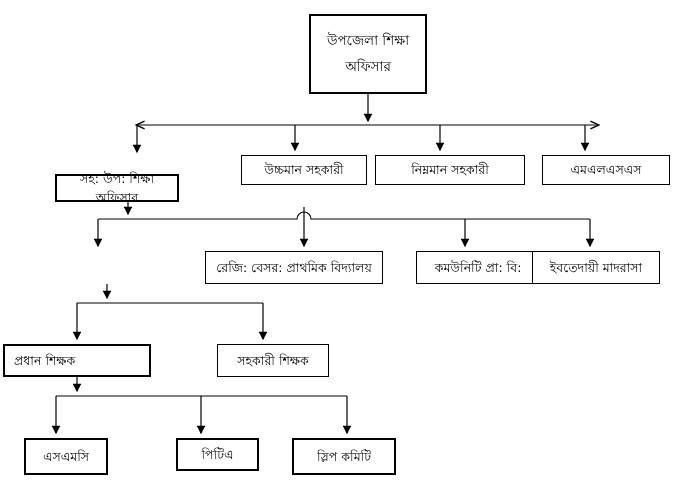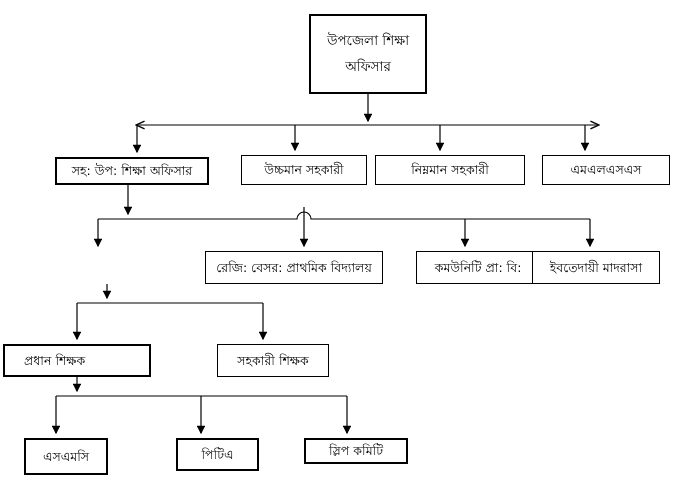--- a/index.html
+++ b/index.html
@@ -28,21 +28,21 @@
     text-align: center;
     font-size: 12.5px;
     line-height: 1.55;
     padding: 0 4px;
   }
   .node.thick { border-width: 2px; }
   .node.root  { font-size: 13.5px; line-height: 1.9; }
   .node.left-align {
     justify-content: flex-start;
     text-align: left;
-    padding-left: 19px;
+    padding-left: 9px;
   }
 </style>
 </head>
 <body>
 
 <div id="canvas">
 
   <svg id="connectors" width="681" height="490" viewBox="0 0 681 490" xmlns="http://www.w3.org/2000/svg">
     <defs>
       <marker id="arr" viewBox="0 0 10 10" refX="8.5" refY="5" markerWidth="8" markerHeight="7" orient="auto-start-reverse">
@@ -76,29 +76,29 @@
       <line x1="77" y1="377" x2="77" y2="391" marker-end="url(#arr)"></line>
       <line x1="56" y1="396" x2="347" y2="396"></line>
       <line x1="56" y1="396" x2="56" y2="433" marker-end="url(#arr)"></line>
       <line x1="201" y1="396" x2="201" y2="433" marker-end="url(#arr)"></line>
       <line x1="347" y1="396" x2="347" y2="433" marker-end="url(#arr)"></line>
     </g>
   </svg>
 
   <div class="node root thick" style="left:309px; top:14px; width:118px; height:80px">উপজেলা শিক্ষা অফিসার</div>
 
-  <div class="node thick" style="left:55px; top:157px; width:154px; height:28px">সহ: উপ: শিক্ষা অফিসার</div>
+  <div class="node thick" style="left:55px; top:174px; width:124px; height:28px">সহ: উপ: শিক্ষা অফিসার</div>
   <div class="node" style="left:241px; top:155px; width:126px; height:30px">উচ্চমান সহকারী</div>
   <div class="node" style="left:375px; top:155px; width:150px; height:30px">নিম্নমান সহকারী</div>
   <div class="node" style="left:542px; top:155px; width:128px; height:30px">এমএলএসএস</div>
 
   <div class="node" style="left:205px; top:251px; width:178px; height:33px">রেজি: বেসর: প্রাথমিক বিদ্যালয়</div>
   <div class="node" style="left:416px; top:251px; width:124px; height:33px">কমউনিটি প্রা: বি:</div>
   <div class="node" style="left:532px; top:251px; width:128px; height:33px">ইবতেদায়ী মাদরাসা</div>
 
   <div class="node thick left-align" style="left:3px; top:344px; width:148px; height:33px">প্রধান শিক্ষক</div>
   <div class="node" style="left:217px; top:344px; width:112px; height:33px">সহকারী শিক্ষক</div>
 
   <div class="node thick" style="left:24px; top:438px; width:84px; height:37px">এসএমসি</div>
   <div class="node thick" style="left:176px; top:438px; width:83px; height:33px">পিটিএ</div>
-  <div class="node thick" style="left:304px; top:438px; width:104px; height:26px">স্লিপ কমিটি</div>
+  <div class="node thick" style="left:292px; top:438px; width:104px; height:37px">স্লিপ কমিটি</div>
 
 </div>
 
 </body></html>

